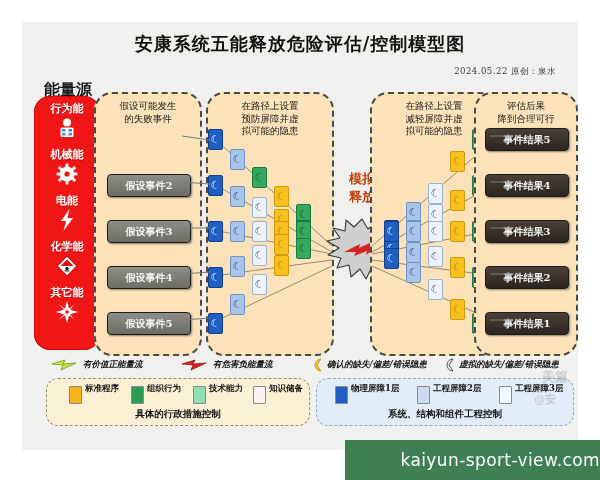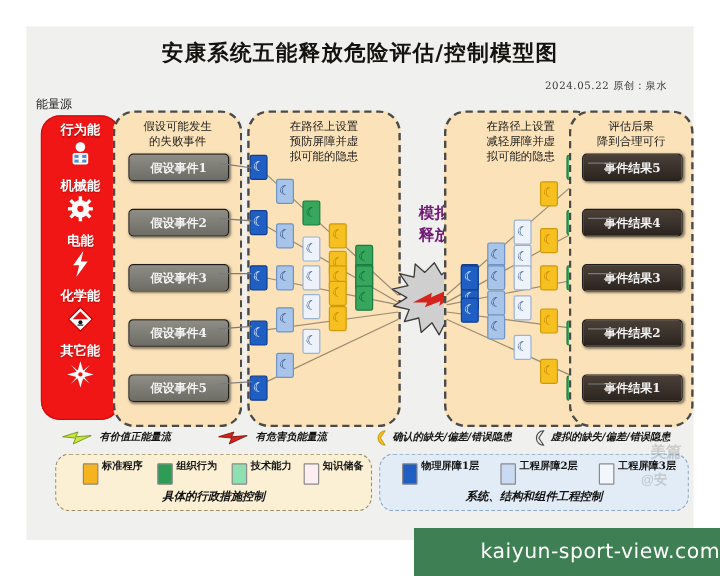--- a/index.html
+++ b/index.html
@@ -21,23 +21,23 @@
     font-weight:bold;font-size:18px;color:#15130f;letter-spacing:1px;
   }
   .credit{
     position:absolute;right:22px;top:44px;
     font-family:"DejaVu Serif","Liberation Serif",serif;
     font-size:8.5px;color:#3a3a3a;letter-spacing:.5px;
   }
 
   
   .energy-head{
-    position:absolute;left:8px;top:58px;width:76px;
-    font-family:"DejaVu Serif","Liberation Serif",serif;
-    font-weight:normal;font-size:10px;color:#181818;
+    position:absolute;left:8px;top:58px;width:76px;text-align:center;
+    font-family:"DejaVu Serif","Liberation Serif",serif;
+    font-weight:bold;font-size:16px;color:#181818;
   }
   .energy-col{
     position:absolute;left:12px;top:74px;width:66px;height:254px;
     background:#f01616;border-radius:16px;
     box-shadow:inset 0 0 0 1px #d00d0d;
   }
   .e-item{position:absolute;left:0;width:66px;text-align:center;}
   .e-label{
     font-family:"DejaVu Serif","Liberation Serif",serif;
     font-weight:bold;font-size:11px;color:#ffffff;line-height:14px;
@@ -82,38 +82,38 @@
   .c-b3{background:#eef3fb;color:#2b4f86;border-color:#9ab2d4;}
   .c-y {background:#f5c020;color:#c77a00;border-color:#d09a08;}
   .c-g {background:#36a75c;color:#0e5c2d;border-color:#1d7b41;}
 
   .chip span{transform:translateY(-.5px);}
 
   
   .burst-label{
     position:absolute;left:310px;top:148px;width:60px;text-align:center;
     font-family:"DejaVu Serif","Liberation Serif",serif;
-    font-weight:bold;font-size:13px;color:#701a75;line-height:18px;
+    font-weight:bold;font-size:13px;color:#c2410c;line-height:18px;
   }
   .burst{position:absolute;left:304px;top:196px;width:72px;height:62px;}
   .lg-item{position:absolute;display:flex;align-items:center;height:18px;font-style:italic;}
   .lg-text{
     font-family:"DejaVu Serif","Liberation Serif",serif;
     font-weight:bold;font-size:8.5px;color:#141414;white-space:nowrap;
   }
 
   .lgbox{
     position:absolute;border:1.5px dashed #9a8f6d;border-radius:12px;
     background:#fbefd4;
   }
   .lgbox.blue{background:#e2ecf6;border-color:#8ea9c4;}
   .lgbox-cap{
     position:absolute;left:0;bottom:4px;width:100%;text-align:center;
     font-family:"DejaVu Serif","Liberation Serif",serif;
-    font-weight:bold;font-size:9.5px;color:#121212;font-style:italic;
+    font-weight:bold;font-size:9.5px;color:#121212;
   }
   .sw{position:absolute;width:11px;height:16px;border:1px solid #8a8a8a;border-radius:1px;}
   .sw-t{
     position:absolute;font-family:"DejaVu Serif","Liberation Serif",serif;
     font-weight:bold;font-size:8.5px;color:#141414;white-space:nowrap;top:4px;
   }
 
   
   .wm{
     position:absolute;font-family:Liberation Sans, sans-serif;
@@ -235,21 +235,20 @@
             <path d="M0 4 L12 0 L10 4 L20 3 L8 9 L10 5 Z" fill="#c8e83a" stroke="#6a8c10" stroke-width=".6"></path>
           </g>
       </g>
     </svg>
 
     <div class="panel" style="left:72px;top:70px;width:104px;height:260px">
       <div class="panel-title">
         <div>假设可能发生</div>
         <div>的失败事件</div>
       </div>
-      <div class="ev-box ev-left" style="left:11px;top:34px">假设事件1</div>
       <div class="ev-box ev-left" style="left:11px;top:80px">假设事件2</div>
       <div class="ev-box ev-left" style="left:11px;top:126px">假设事件3</div>
       <div class="ev-box ev-left" style="left:11px;top:172px">假设事件4</div>
       <div class="ev-box ev-left" style="left:11px;top:218px">假设事件5</div>
     </div>
 
     <div class="panel" style="left:184px;top:70px;width:124px;height:260px">
       <div class="panel-title">
         <div>在路径上设置</div>
         <div>预防屏障并虚</div>

